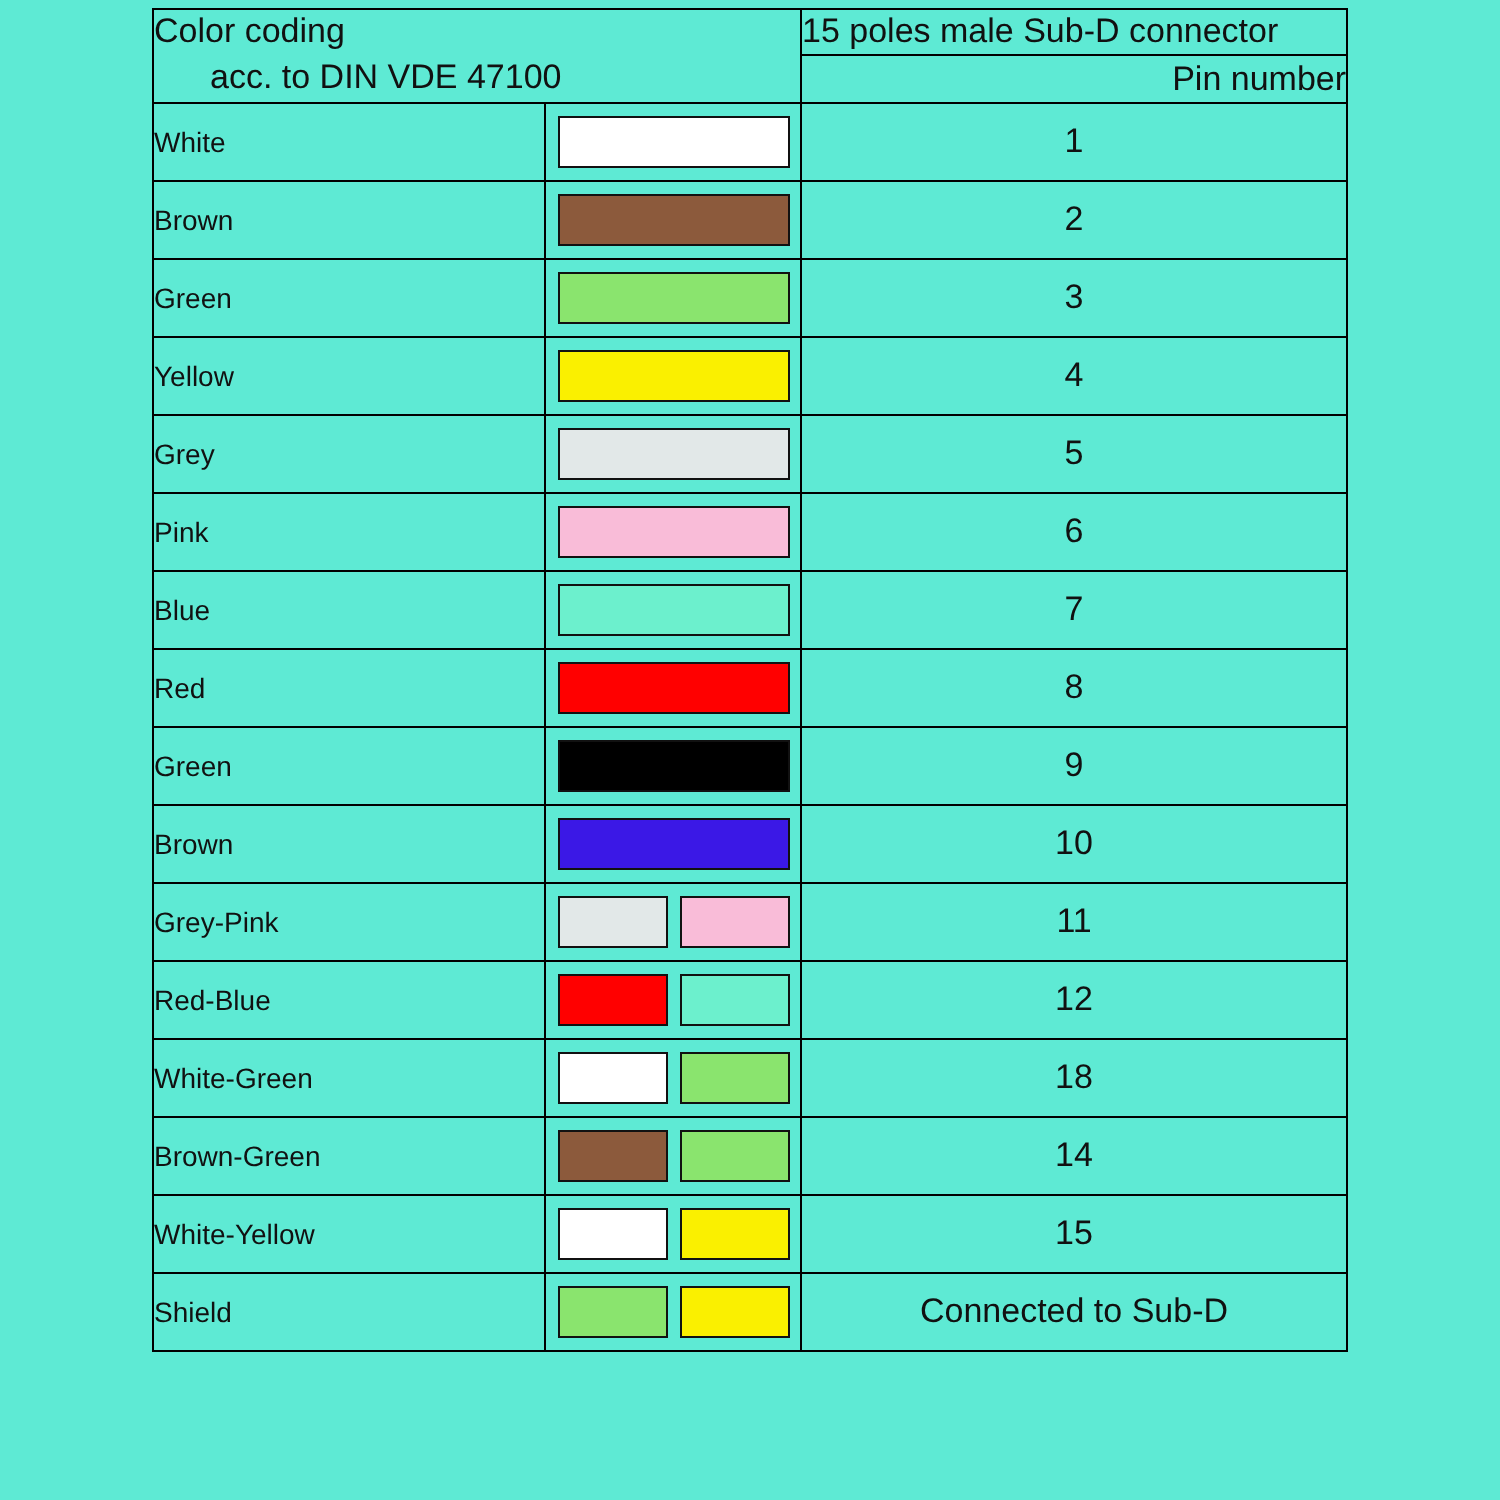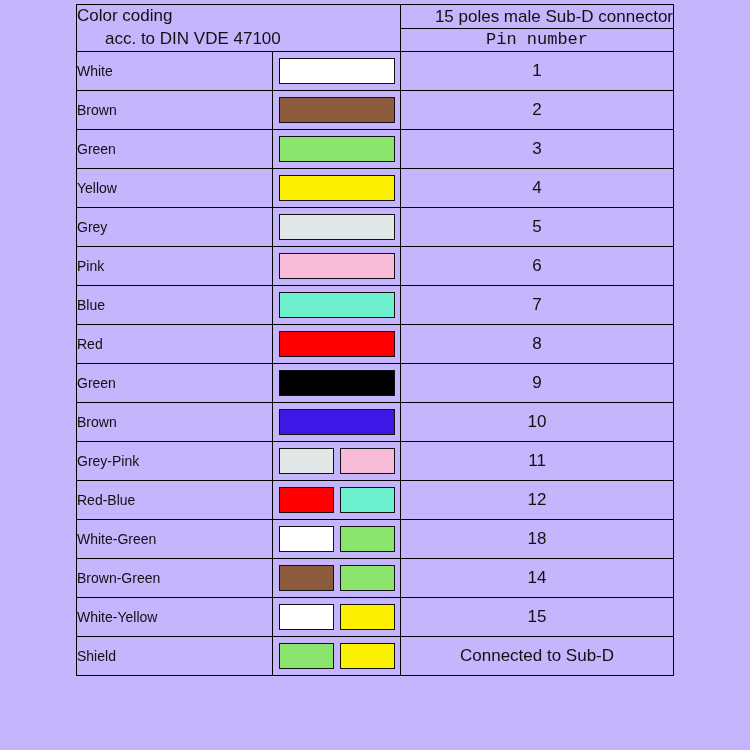--- a/index.html
+++ b/index.html
@@ -10,21 +10,21 @@
   body {
     width: 750px;
     height: 750px;
     font-family: "Liberation Sans", sans-serif;
     overflow: hidden;
   }
   #page {
     position: relative;
     width: 750px;
     height: 750px;
-    background: #c4b5fd;
+    background: #5eead4;
   }
   table.coding-table {
     position: absolute;
     left: 76px;
     top: 4px;
     width: 597px;
     border-collapse: collapse;
     table-layout: fixed;
   }
   table.coding-table td {
@@ -40,31 +40,30 @@
   .header-left {
     padding: 14px 0 14px 10px;
     font-size: 17px;
     line-height: 1.35;
     color: #111;
   }
   .header-left .l1 { display: block; }
   .header-left .l2 { display: block; margin-left: 28px; }
 
   .header-right-top {
+    text-align: left;
+    font-size: 17px;
+    padding: 18px 4px;
+    color: #111;
+  }
+  .header-right-bottom {
     text-align: right;
     font-size: 17px;
     padding: 18px 4px;
     color: #111;
-  }
-  .header-right-bottom {
-    text-align: center;
-    font-size: 17px;
-    padding: 18px 4px;
-    color: #111;
-    font-family: Liberation Mono, monospace;
   }
 
   .row-name {
     padding-left: 10px;
     font-size: 14px;
     color: #111;
     height: 38px;
   }
   .row-pin {
     text-align: center;

